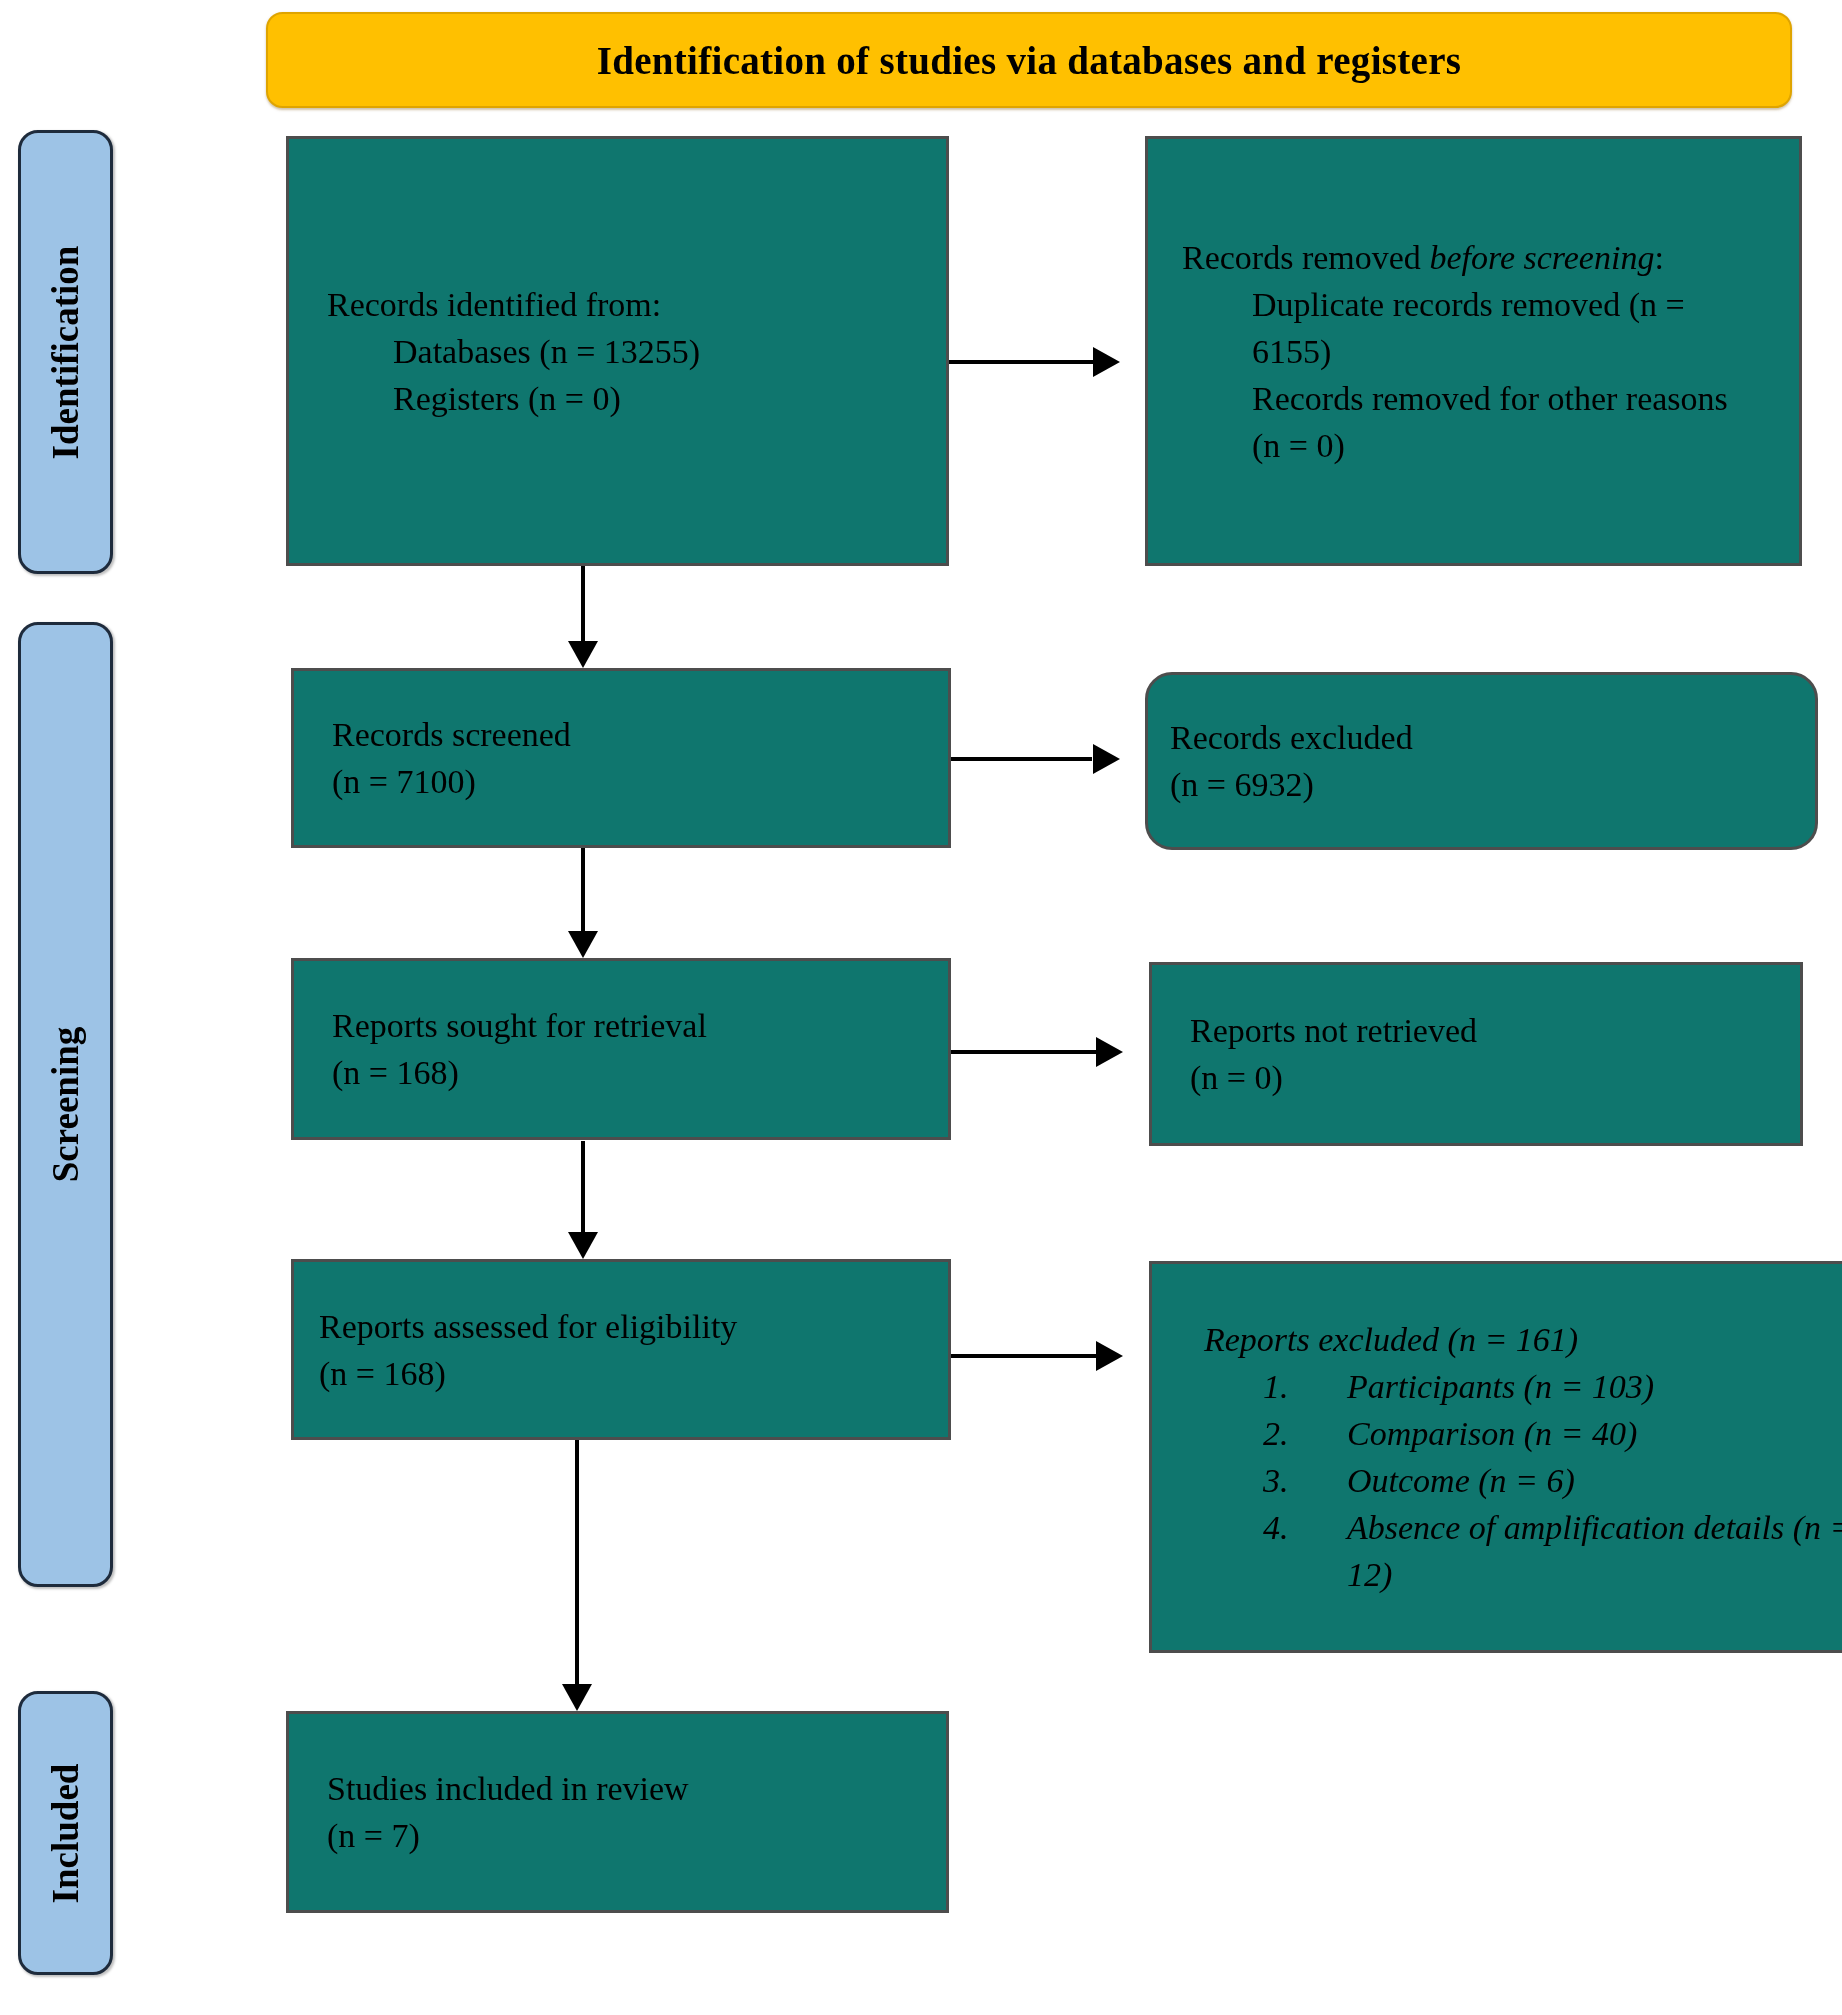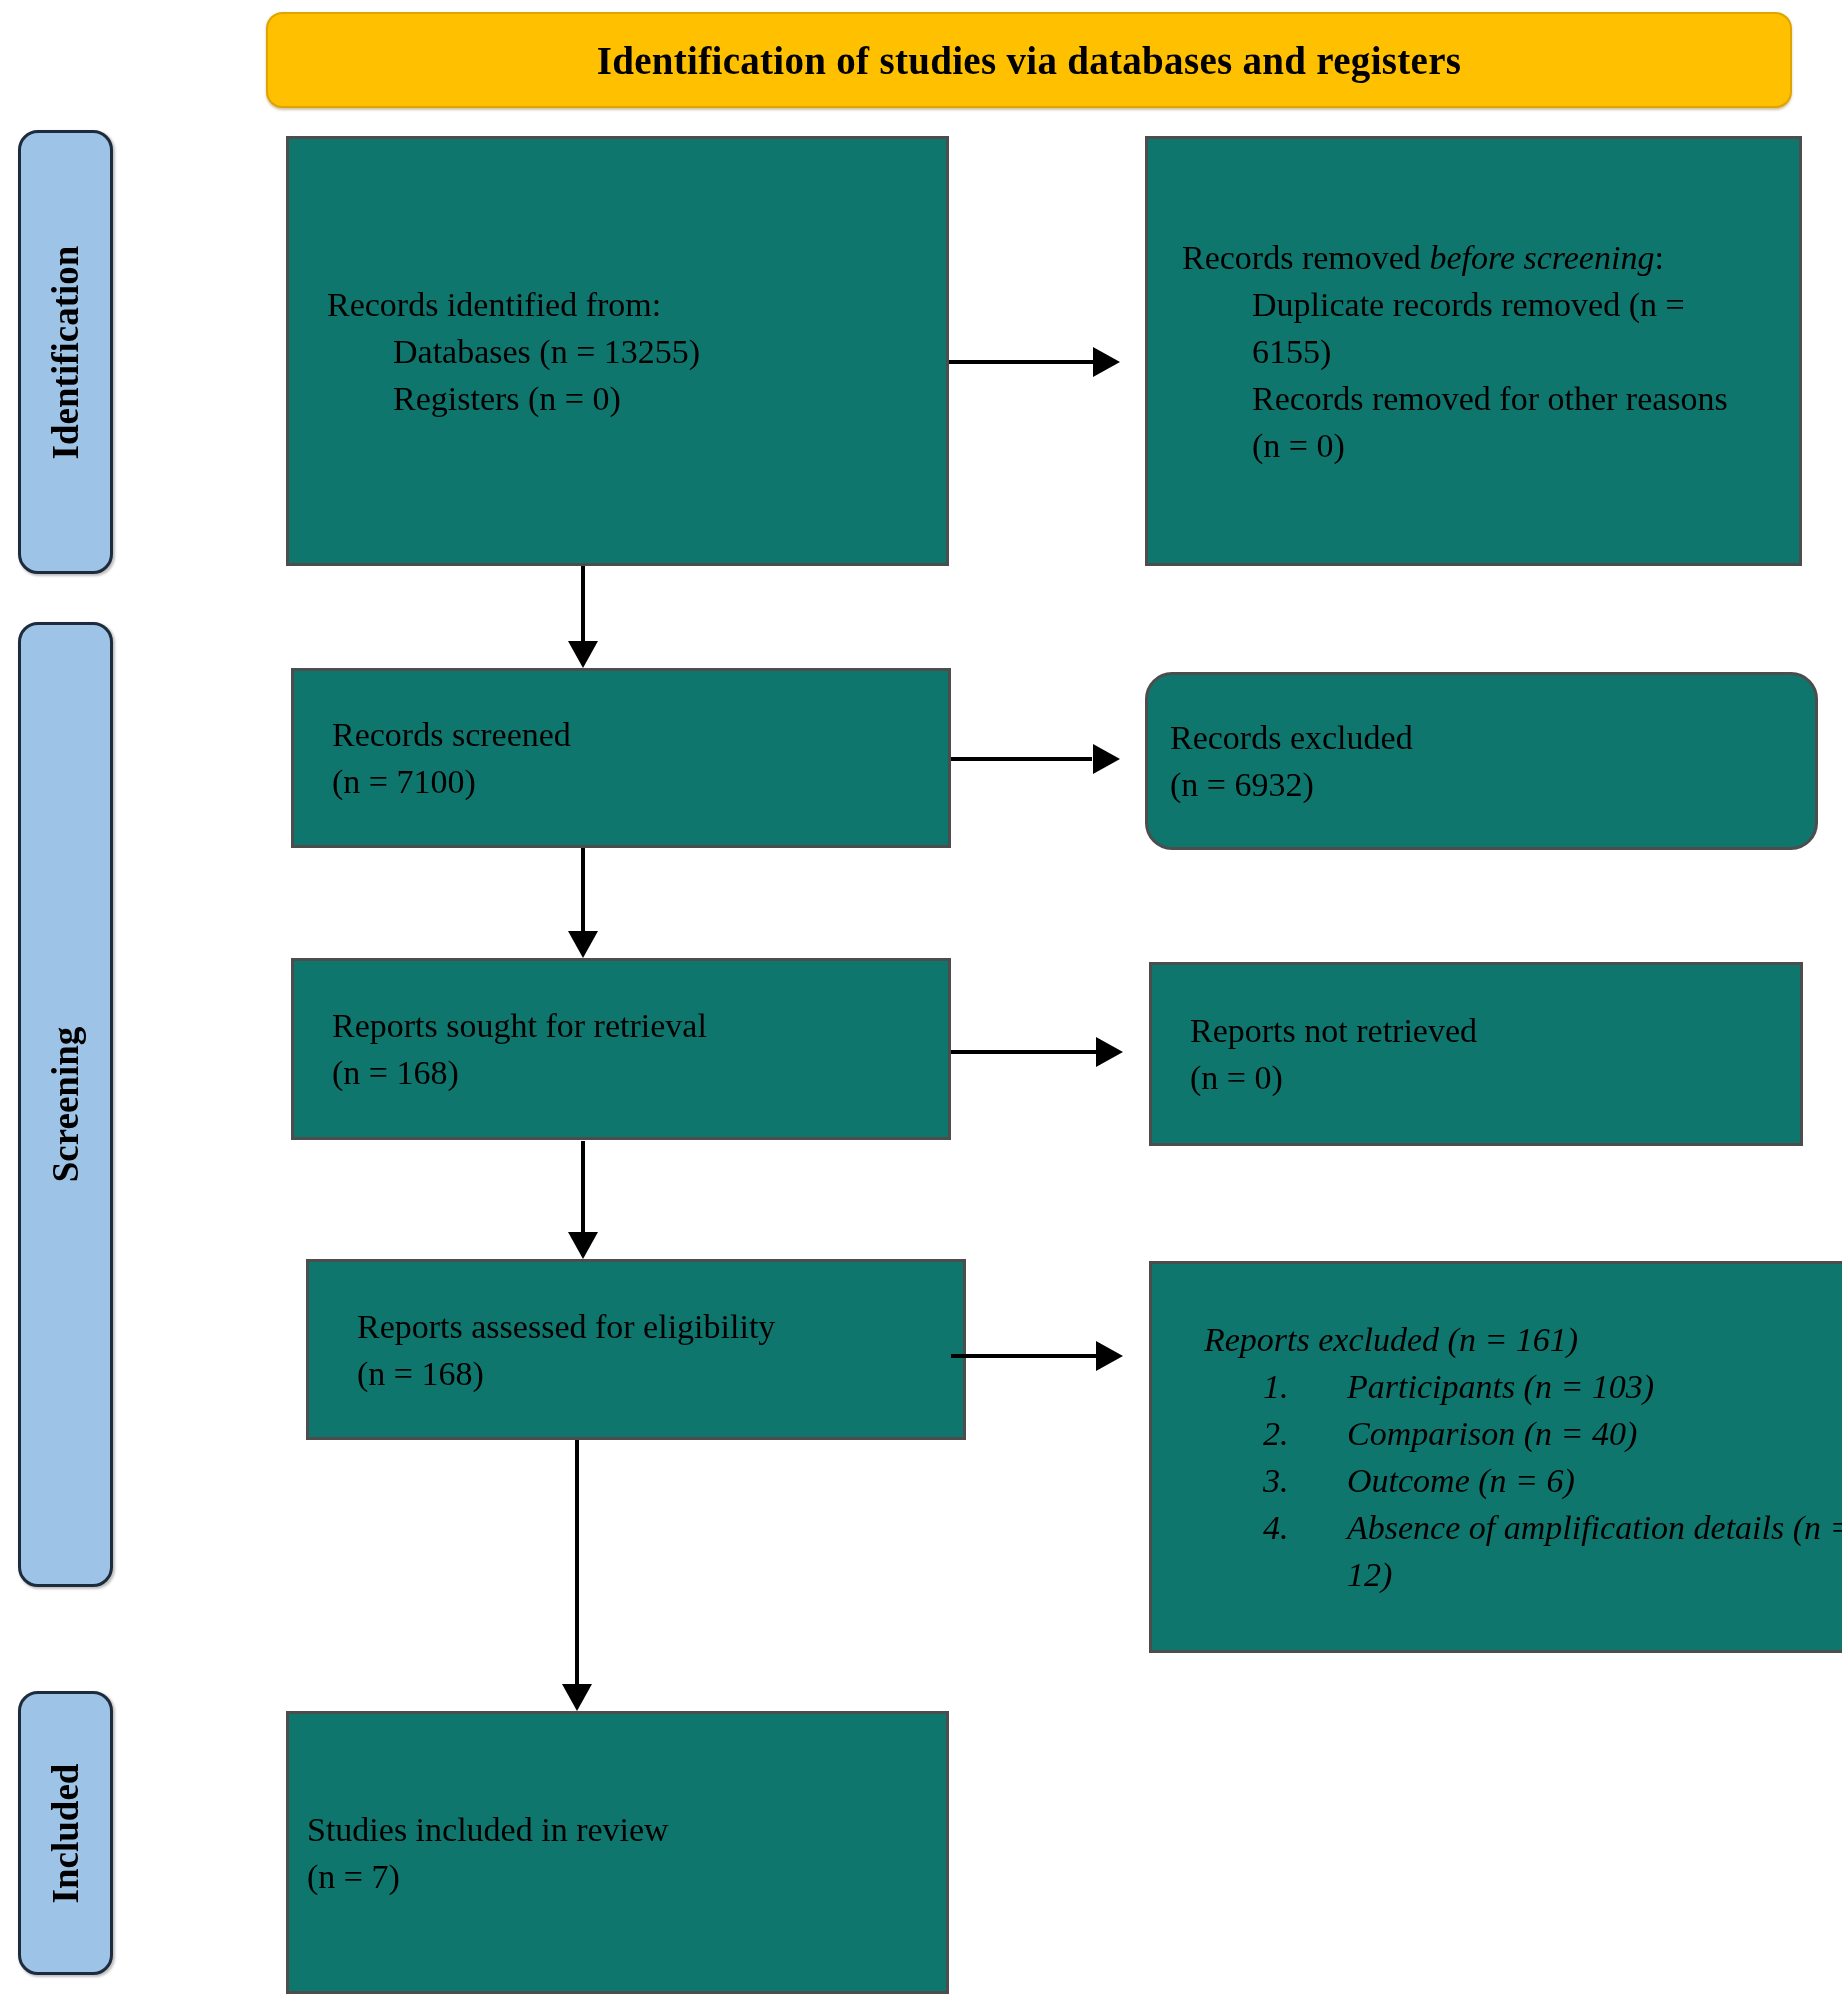--- a/index.html
+++ b/index.html
@@ -57,23 +57,23 @@
     display: flex; flex-direction: column; justify-content: center;
     font-size: 34px;
     line-height: 47px;
   }
   #box-identified        { left: 286px;  top: 136px;  width: 663px; height: 430px; padding-left: 38px; padding-right: 18px; }
   #box-removed           { left: 1145px; top: 136px;  width: 657px; height: 430px; padding-left: 34px; padding-right: 18px; }
   #box-screened          { left: 291px;  top: 668px; width: 660px; height: 180px; padding-left: 38px; }
   #box-records-excluded  { left: 1145px; top: 672px; width: 673px; height: 178px; padding-left: 22px; border-radius: 27px; }
   #box-sought            { left: 291px;  top: 958px; width: 660px; height: 182px; padding-left: 38px; }
   #box-not-retrieved     { left: 1149px; top: 962px; width: 654px; height: 184px; padding-left: 38px; }
-  #box-assessed          { left: 291px;  top: 1259px; width: 660px; height: 181px; padding-left: 48px; margin-left: 15px; }
+  #box-assessed          { left: 291px;  top: 1259px; width: 660px; height: 181px; padding-left: 25px; }
   #box-reports-excluded  { left: 1149px; top: 1261px; width: 792px; height: 392px; padding-left: 52px; padding-right: 18px; font-style: italic; }
-  #box-included          { left: 286px;  top: 1711px; width: 663px; height: 283px; padding-left: 18px; }
+  #box-included          { left: 286px;  top: 1711px; width: 663px; height: 202px; padding-left: 38px; }
 
   .sub-item { margin-left: 66px; }
   .rm-item  { margin-left: 70px; padding-right: 41px; }
 
   .num-list { margin: 0; }
   .num-item { display: flex; margin-left: 59px; }
   .num-cell { width: 84px; flex: none; }
   .num-text { flex: 1; padding-right: 27px; }
 
   

